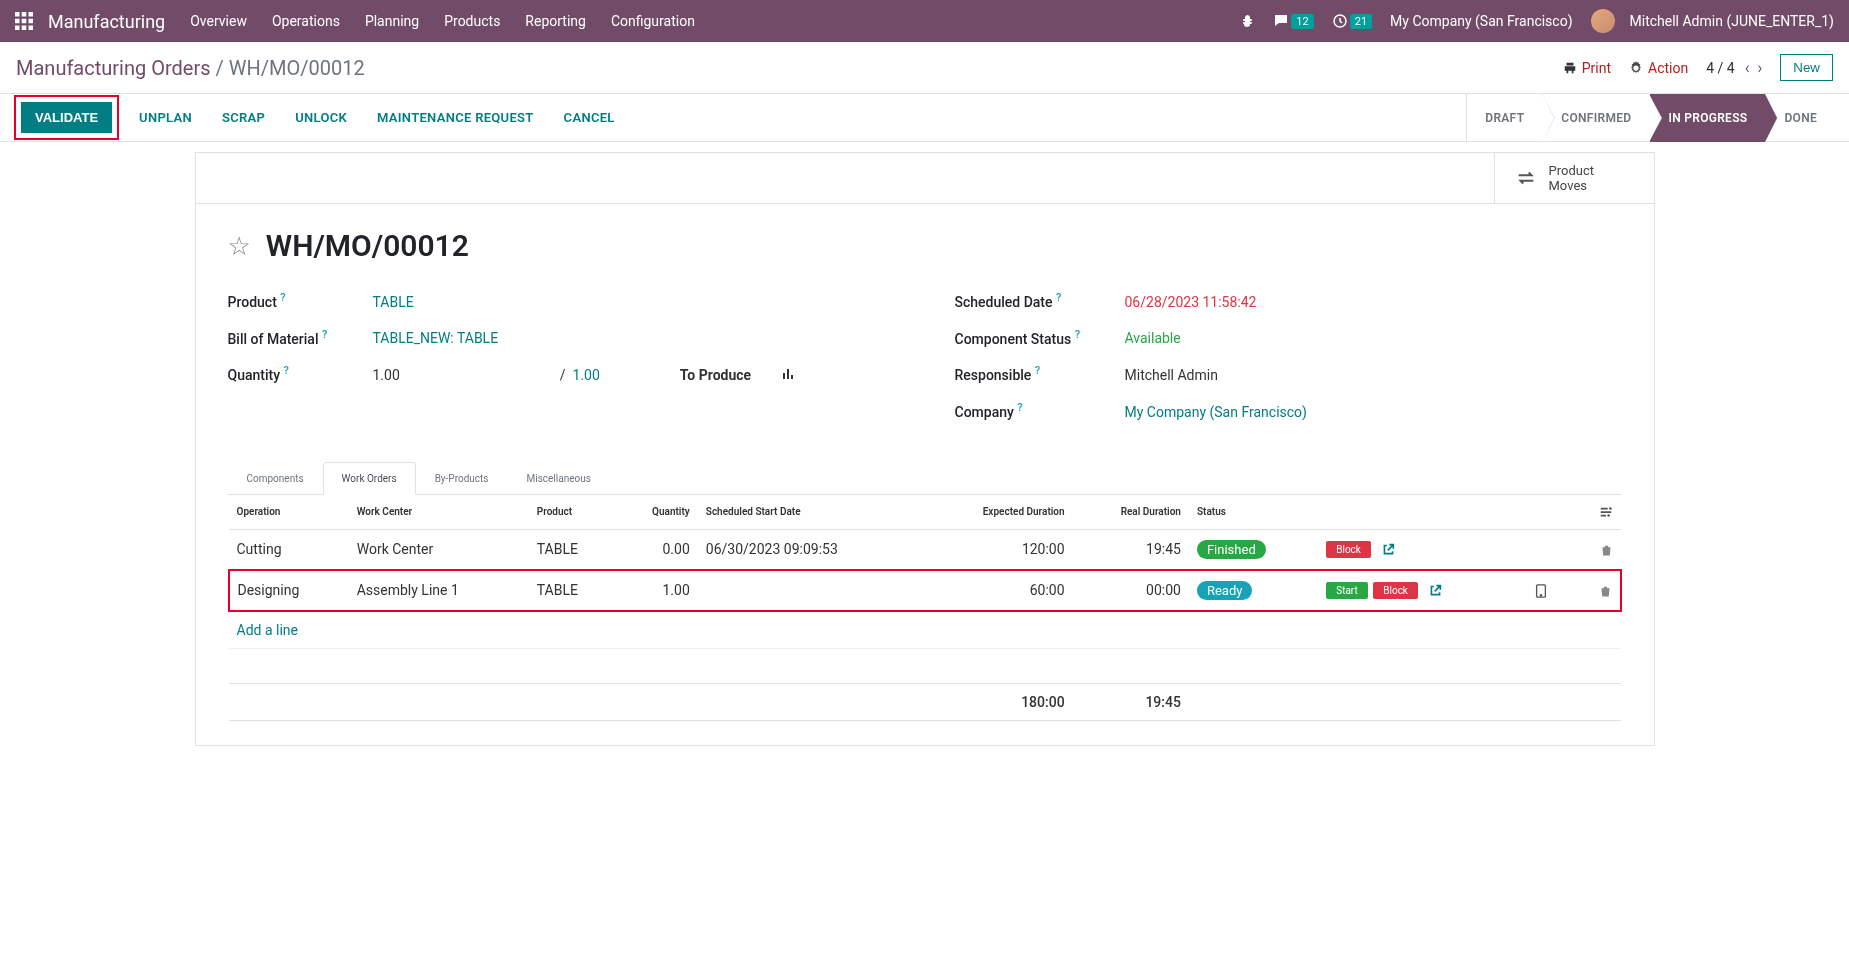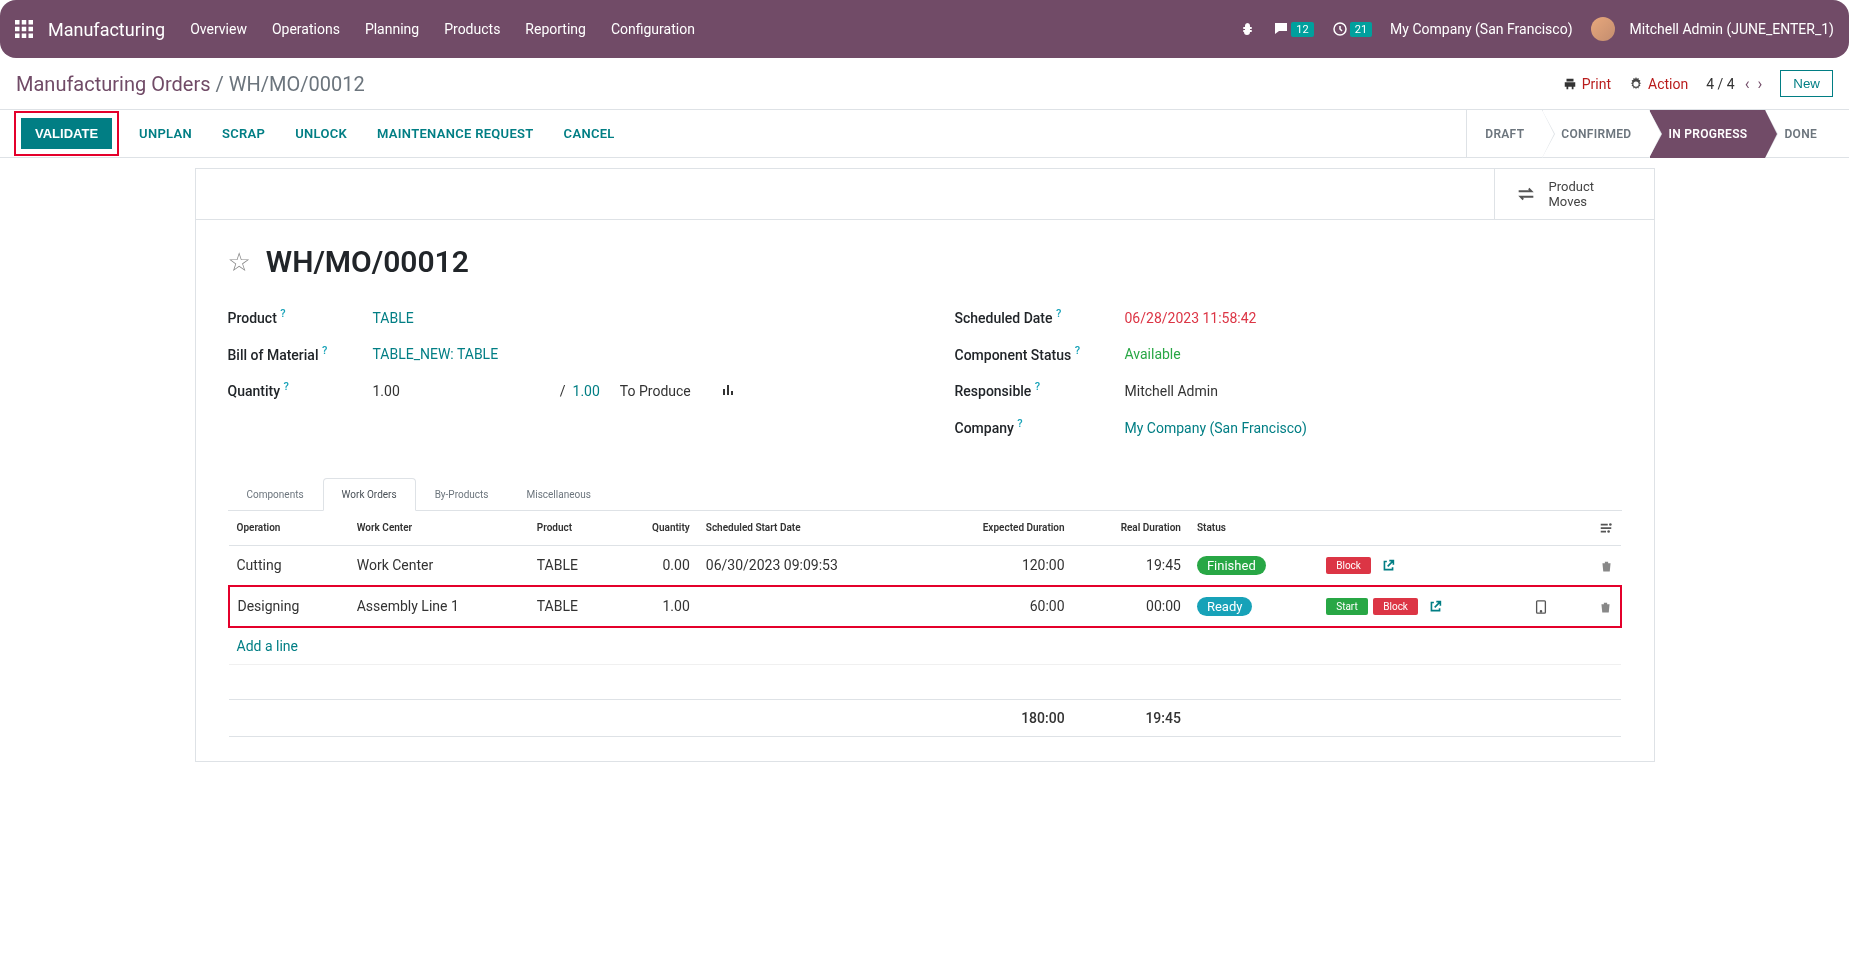--- a/index.html
+++ b/index.html
@@ -1,19 +1,19 @@
 <!DOCTYPE html>
 <html><head>
 <meta charset="utf-8">
 <style>
 * { box-sizing: border-box; margin: 0; padding: 0; }
 body { font-family: -apple-system, BlinkMacSystemFont, "Segoe UI", Roboto, sans-serif; font-size: 14px; color: #333; background: #fff; }
 
 
-.navbar { background: #714B67; color: #fff; display: flex; align-items: center; height: 58px; padding: 0 15px; border-radius: 16px; }
+.navbar { background: #714B67; color: #fff; display: flex; align-items: center; height: 42px; padding: 0 15px; }
 .navbar .apps-icon { width: 18px; height: 18px; margin-right: 15px; cursor: pointer; }
 .navbar .brand { font-size: 18px; font-weight: 400; margin-right: 25px; }
 .navbar .nav-items { display: flex; gap: 25px; flex: 1; }
 .navbar .nav-item { color: #fff; cursor: pointer; font-size: 14px; }
 .navbar .right-section { display: flex; align-items: center; gap: 18px; }
 .navbar .icon-btn { color: #fff; cursor: pointer; position: relative; display: flex; align-items: center; }
 .navbar .badge-count { background: #00A09D; color: #fff; font-size: 11px; padding: 1px 5px; border-radius: 2px; margin-left: 2px; }
 .navbar .company { color: #fff; cursor: pointer; }
 .navbar .user { display: flex; align-items: center; gap: 15px; cursor: pointer; }
 .navbar .avatar { width: 24px; height: 24px; border-radius: 50%; background: linear-gradient(135deg, #e8a87c, #c38d6f); }
@@ -61,21 +61,21 @@
 .form-row { display: flex; margin-bottom: 18px; align-items: baseline; }
 .form-label { width: 145px; color: #212529; font-weight: 500; font-size: 14px; }
 .form-label .help { color: #17a2b8; font-size: 11px; cursor: help; vertical-align: super; }
 .form-value { flex: 1; font-size: 14px; }
 .form-value.link { color: #017e84; }
 .form-value.red { color: #dc3545; }
 .form-value.green { color: #28a745; }
 .qty-row { display: flex; align-items: center; gap: 20px; }
 .qty-slash { color: #333; }
 .qty-total { color: #017e84; }
-.to-produce { font-weight: 400; }
+.to-produce { font-weight: 700; margin-left: 60px; }
 
 
 .tabs-wrapper { padding: 0 32px 24px; }
 .tabs { display: flex; border-bottom: 1px solid #dee2e6; }
 .tab { padding: 10px 18px; cursor: pointer; color: #6c757d; border: 1px solid transparent; margin-bottom: -1px; font-size: 10px; }
 .tab.active { color: #495057; border: 1px solid #dee2e6; border-bottom-color: #fff; border-radius: 4px 4px 0 0; }
 
 
 .wo-table { width: 100%; border-collapse: collapse; }
 .wo-table th { text-align: left; padding: 10px 8px; font-weight: 600; font-size: 10px; border-bottom: 1px solid #dee2e6; }

